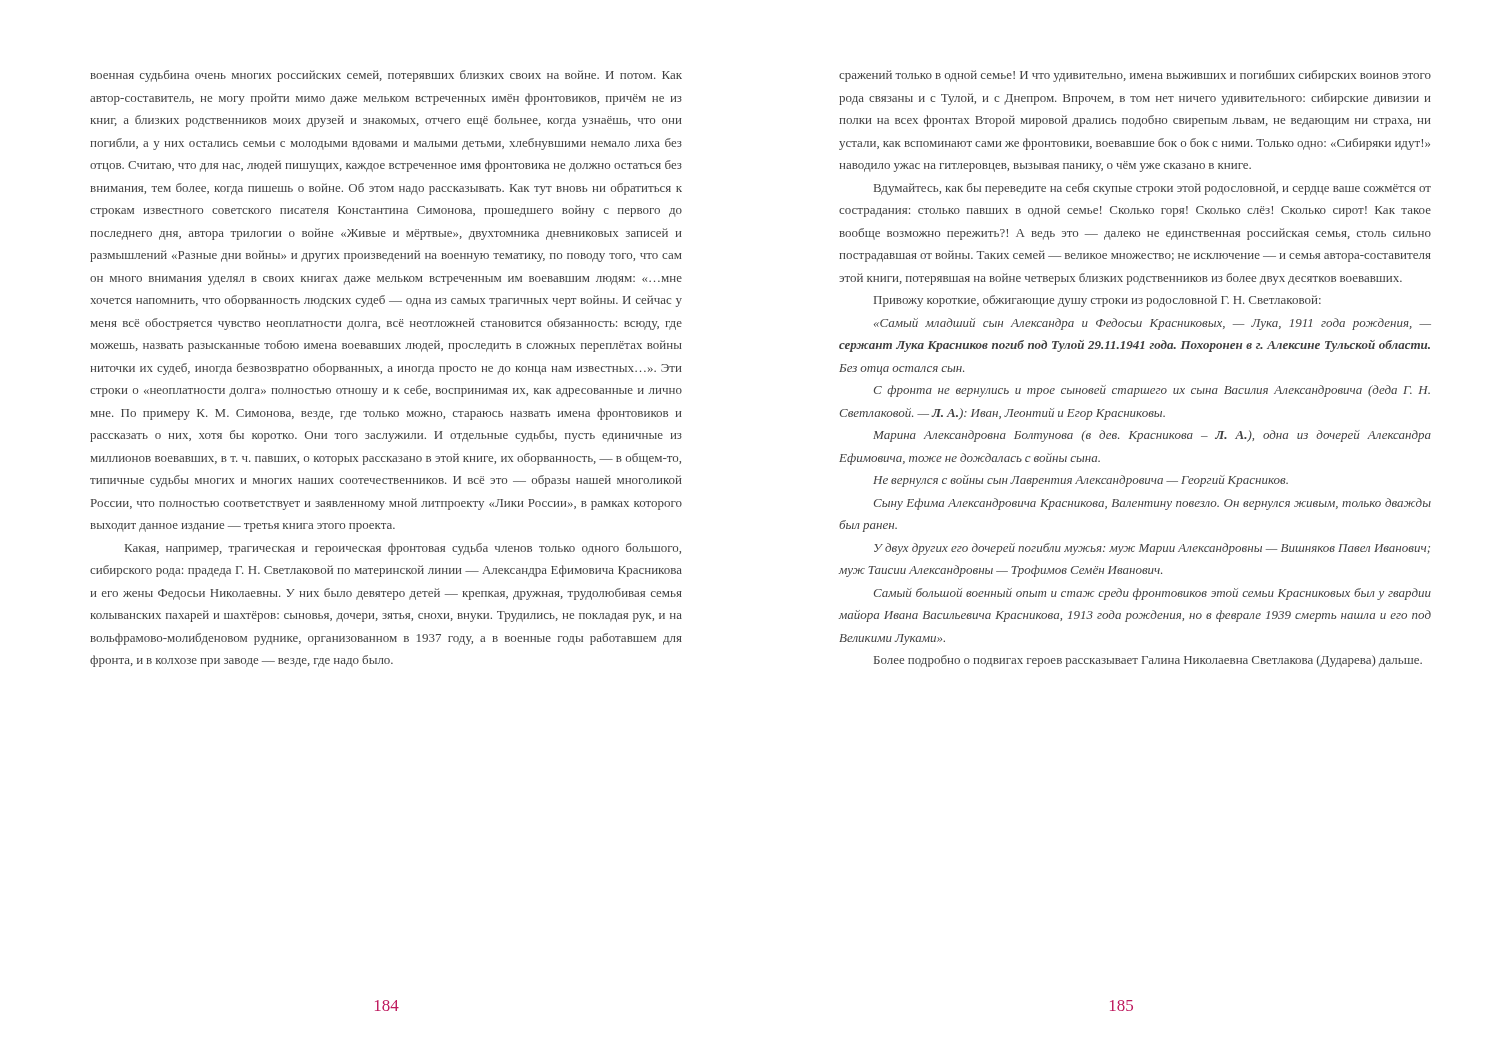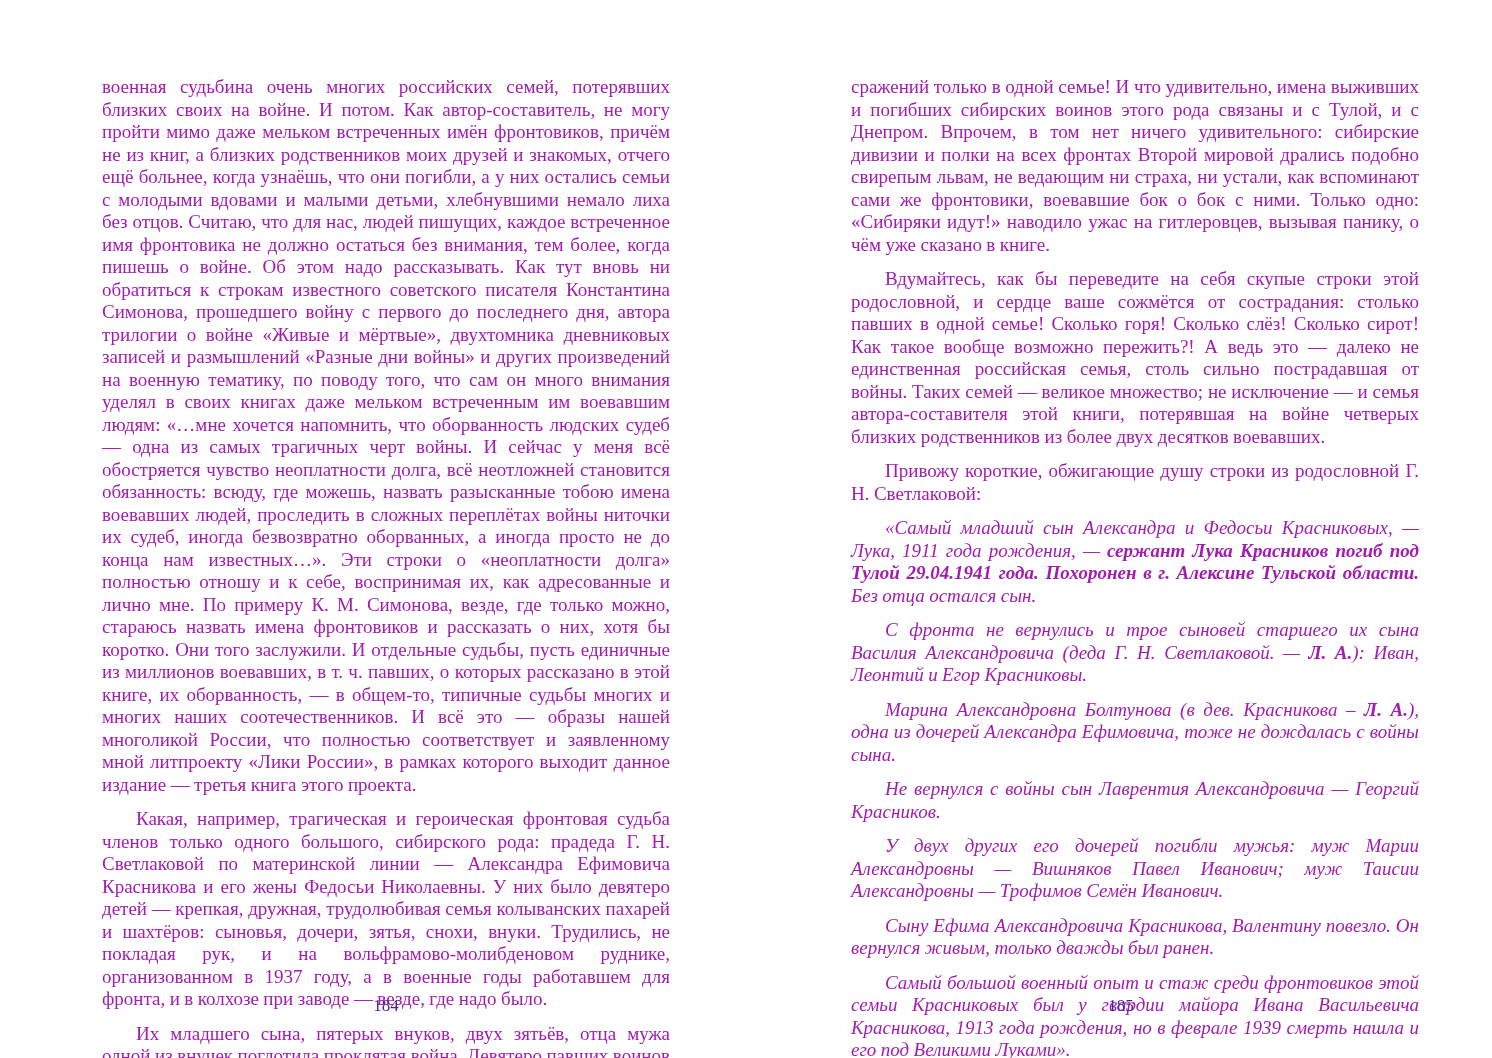--- a/index.html
+++ b/index.html
@@ -22,64 +22,63 @@
     box-sizing: border-box;
   }
   .page-text {
     position: absolute;
     top: 64px;
     width: 592px;
   }
   .page-left .page-text { left: 90px; }
   .page-right .page-text { left: 93px; }
   .para {
-    margin: 12px;
+    margin: 0;
     font-family: "Liberation Serif", "DejaVu Serif", serif;
-    font-size: 19px;
+    font-size: 13px;
     line-height: 22.5px;
     text-align: justify;
-    color: #a21caf;
+    color: #404040;
     word-spacing: -0.3px;
   }
   .para.indent { text-indent: 34px; }
   .para.italic { font-style: italic; }
   .bold { font-weight: bold; }
   .page-number {
     position: absolute;
     bottom: 42px;
     font-family: "Liberation Serif", "DejaVu Serif", serif;
     font-size: 17px;
-    color: #4c1d95;
+    color: #be185d;
     text-align: center;
     width: 592px;
   }
   .page-left .page-number { left: 90px; }
   .page-right .page-number { left: 79px; text-align: center; }
 </style>
 </head>
 <body>
 
 <div class="spread">
   <div class="page page-left">
     <div class="page-text">
         <p class="para"><span>военная судьбина очень многих российских семей, потерявших близких своих на войне. И потом. Как автор-составитель, не могу пройти мимо даже мельком встреченных имён фронтовиков, причём не из книг, а близких родственников моих друзей и знакомых, отчего ещё больнее, когда узнаёшь, что они погибли, а у них остались семьи с молодыми вдовами и малыми детьми, хлебнувшими немало лиха без отцов. Считаю, что для нас, людей пишущих, каждое встреченное имя фронтовика не должно остаться без внимания, тем более, когда пишешь о войне. Об этом надо рассказывать. Как тут вновь ни обратиться к строкам известного советского писателя Константина Симонова, прошедшего войну с первого до последнего дня, автора трилогии о войне «Живые и мёртвые», двухтомника дневниковых записей и размышлений «Разные дни войны» и других произведений на военную тематику, по поводу того, что сам он много внимания уделял в своих книгах даже мельком встреченным им воевавшим людям: «…мне хочется напомнить, что оборванность людских судеб — одна из самых трагичных черт войны. И сейчас у меня всё обостряется чувство неоплатности долга, всё неотложней становится обязанность: всюду, где можешь, назвать разысканные тобою имена воевавших людей, проследить в сложных переплётах войны ниточки их судеб, иногда безвозвратно оборванных, а иногда просто не до конца нам известных…». Эти строки о «неоплатности долга» полностью отношу и к себе, воспринимая их, как адресованные и лично мне. По примеру К. М. Симонова, везде, где только можно, стараюсь назвать имена фронтовиков и рассказать о них, хотя бы коротко. Они того заслужили. И отдельные судьбы, пусть единичные из миллионов воевавших, в т. ч. павших, о которых рассказано в этой книге, их оборванность, — в общем-то, типичные судьбы многих и многих наших соотечественников. И всё это — образы нашей многоликой России, что полностью соответствует и заявленному мной литпроекту «Лики России», в рамках которого выходит данное издание — третья книга этого проекта.</span></p>
         <p class="para indent"><span>Какая, например, трагическая и героическая фронтовая судьба членов только одного большого, сибирского рода: прадеда Г. Н. Светлаковой по материнской линии — Александра Ефимовича Красникова и его жены Федосьи Николаевны. У них было девятеро детей — крепкая, дружная, трудолюбивая семья колыванских пахарей и шахтёров: сыновья, дочери, зятья, снохи, внуки. Трудились, не покладая рук, и на вольфрамово-молибденовом руднике, организованном в 1937 году, а в военные годы работавшем для фронта, и в колхозе при заводе — везде, где надо было.</span></p>
-        <p class="para indent"><span>Их младшего сына, пятерых внуков, двух зятьёв, отца мужа одной из внучек поглотила проклятая война. Девятеро павших воинов на полях</span></p>
       </div>
     <div class="page-number">184</div>
   </div>
   <div class="page page-right">
     <div class="page-text">
         <p class="para"><span>сражений только в одной семье! И что удивительно, имена выживших и погибших сибирских воинов этого рода связаны и с Тулой, и с Днепром. Впрочем, в том нет ничего удивительного: сибирские дивизии и полки на всех фронтах Второй мировой дрались подобно свирепым львам, не ведающим ни страха, ни устали, как вспоминают сами же фронтовики, воевавшие бок о бок с ними. Только одно: «Сибиряки идут!» наводило ужас на гитлеровцев, вызывая панику, о чём уже сказано в книге.</span></p>
         <p class="para indent"><span>Вдумайтесь, как бы переведите на себя скупые строки этой родословной, и сердце ваше сожмётся от сострадания: столько павших в одной семье! Сколько горя! Сколько слёз! Сколько сирот! Как такое вообще возможно пережить?! А ведь это — далеко не единственная российская семья, столь сильно пострадавшая от войны. Таких семей — великое множество; не исключение — и семья автора-составителя этой книги, потерявшая на войне четверых близких родственников из более двух десятков воевавших.</span></p>
         <p class="para indent"><span>Привожу короткие, обжигающие душу строки из родословной Г. Н. Светлаковой:</span></p>
-        <p class="para indent italic"><span>«Самый младший сын Александра и Федосьи Красниковых, — Лука, 1911 года рождения, — </span><span class="bold">сержант Лука Красников погиб под Тулой 29.04.1941 года. Похоронен в г. Алексине Тульской области.</span><span> Без отца остался сын.</span></p>
+        <p class="para indent italic"><span>«Самый младший сын Александра и Федосьи Красниковых, — Лука, 1911 года рождения, — </span><span class="bold">сержант Лука Красников погиб под Тулой 29.11.1941 года. Похоронен в г. Алексине Тульской области.</span><span> Без отца остался сын.</span></p>
         <p class="para indent italic"><span>С фронта не вернулись и трое сыновей старшего их сына Василия Александровича (деда Г. Н. Светлаковой. — </span><span class="bold">Л. А.</span><span>): Иван, Леонтий и Егор Красниковы.</span></p>
         <p class="para indent italic"><span>Марина Александровна Болтунова (в дев. Красникова – </span><span class="bold">Л. А.</span><span>), одна из дочерей Александра Ефимовича, тоже не дождалась с войны сына.</span></p>
         <p class="para indent italic"><span>Не вернулся с войны сын Лаврентия Александровича — Георгий Красников.</span></p>
+        <p class="para indent italic"><span>Сыну Ефима Александровича Красникова, Валентину повезло. Он вернулся живым, только дважды был ранен.</span></p>
         <p class="para indent italic"><span>У двух других его дочерей погибли мужья: муж Марии Александровны — Вишняков Павел Иванович; муж Таисии Александровны — Трофимов Семён Иванович.</span></p>
-        <p class="para indent italic"><span>Сыну Ефима Александровича Красникова, Валентину повезло. Он вернулся живым, только дважды был ранен.</span></p>
         <p class="para indent italic"><span>Самый большой военный опыт и стаж среди фронтовиков этой семьи Красниковых был у гвардии майора Ивана Васильевича Красникова, 1913 года рождения, но в феврале 1939 смерть нашла и его под Великими Луками».</span></p>
         <p class="para indent"><span>Более подробно о подвигах героев рассказывает Галина Николаевна Светлакова (Дударева) дальше.</span></p>
       </div>
     <div class="page-number">185</div>
   </div>
 </div>
 
 </body></html>

